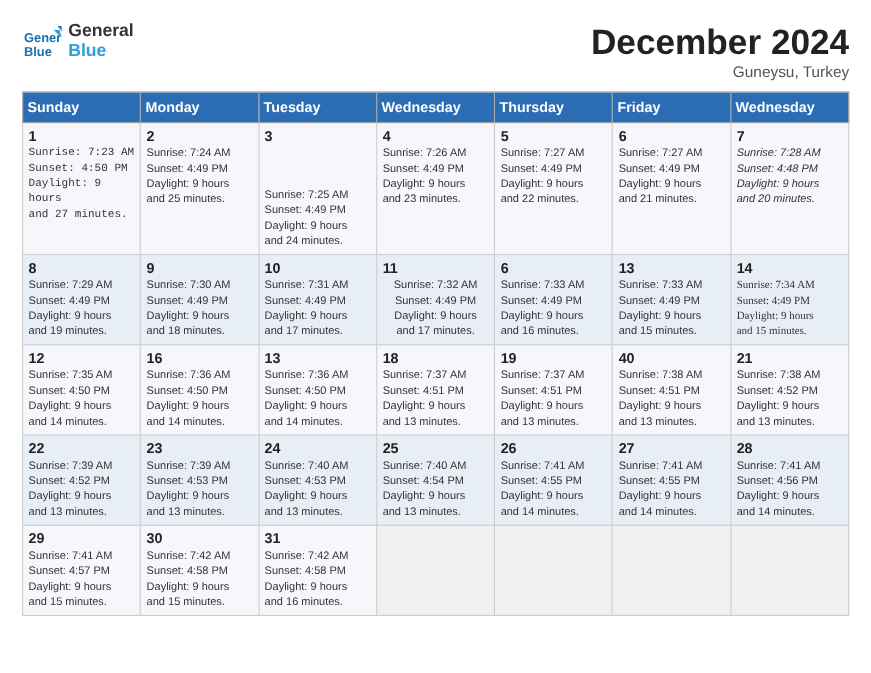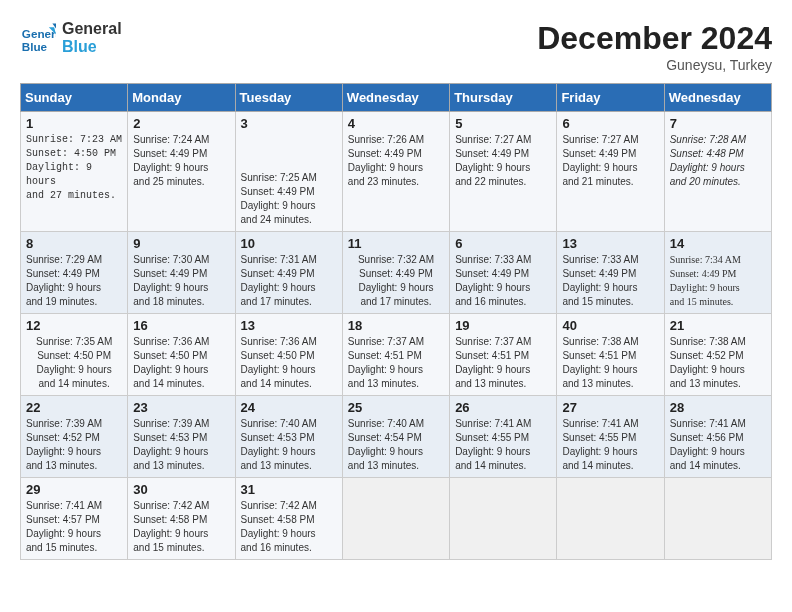--- a/index.html
+++ b/index.html
@@ -220,21 +220,21 @@
           <span class="day-number">14</span>
           <div class="day-info" style="white-space: pre-line; font-family: Liberation Serif, serif;">Sunrise: 7:34 AM
 Sunset: 4:49 PM
 Daylight: 9 hours
 and 15 minutes.</div>
         </td>
       </tr>
       <tr>
         <td>
           <span class="day-number">12</span>
-          <div class="day-info" style="white-space: pre-line; text-align: center;">Sunrise: 7:35 AM
+          <div class="day-info" style="white-space: pre-line;">Sunrise: 7:35 AM
 Sunset: 4:50 PM
 Daylight: 9 hours
 and 14 minutes.</div>
         </td>
         <td>
           <span class="day-number">16</span>
           <div class="day-info" style="white-space: pre-line;">Sunrise: 7:36 AM
 Sunset: 4:50 PM
 Daylight: 9 hours
 and 14 minutes.</div>

